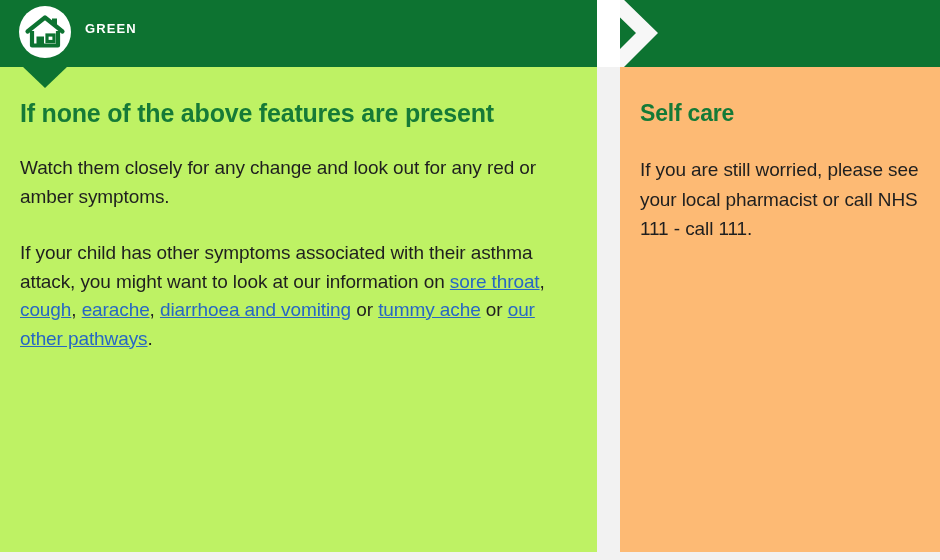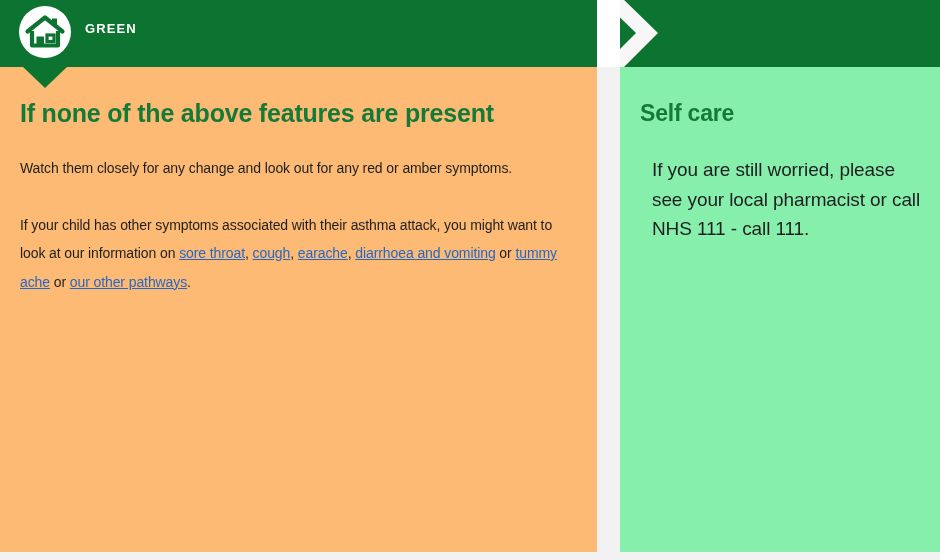--- a/index.html
+++ b/index.html
@@ -20,30 +20,30 @@
     background: #f2f2f2;
   }
 
   
   .panel-left {
     position: absolute;
     left: 0;
     top: 0;
     width: 597px;
     height: 552px;
-    background: #fdba74;
+    background: #bef264;
     overflow: hidden;
   }
   .panel-right {
     position: absolute;
     left: 620px;
     top: 0;
     width: 320px;
     height: 552px;
-    background: #86efac;
+    background: #fdba74;
     overflow: hidden;
   }
 
   
   .header-bar {
     position: absolute;
     left: 0;
     top: 0;
     width: 940px;
     height: 67px;
@@ -125,30 +125,29 @@
     margin: 0 0 26px 0;
     letter-spacing: -0.2px;
   }
   .panel-right .section-title {
     font-size: 23px;
     margin-bottom: 27px;
   }
 
   p.para {
     margin: 0 0 28px 0;
-    font-size: 14px;
+    font-size: 19px;
     line-height: 28.5px;
     color: #1f1f1f;
     letter-spacing: -0.1px;
   }
   .panel-right p.para {
     font-size: 19px;
     line-height: 29.5px;
     margin-bottom: 27px;
-    margin-left: 12px;
   }
   p.para:last-child { margin-bottom: 0; }
 
   a.lnk {
     color: #2767c4;
     text-decoration: underline;
     cursor: pointer;
   }
 </style>
 </head>

